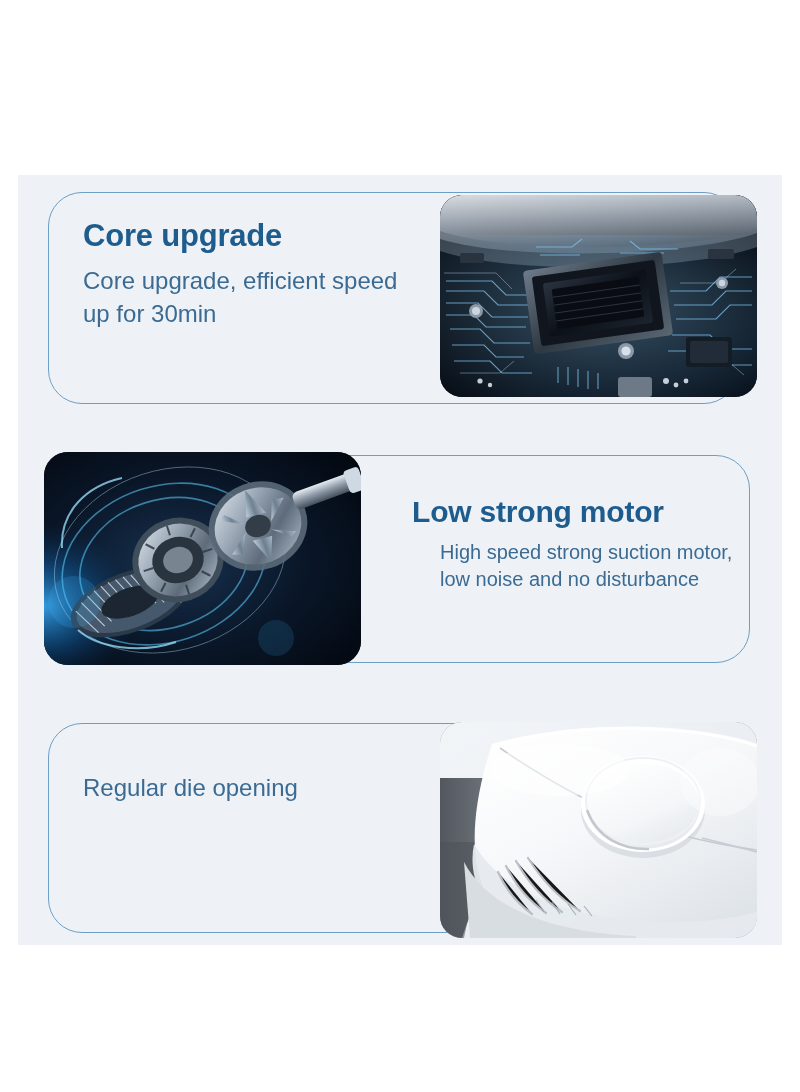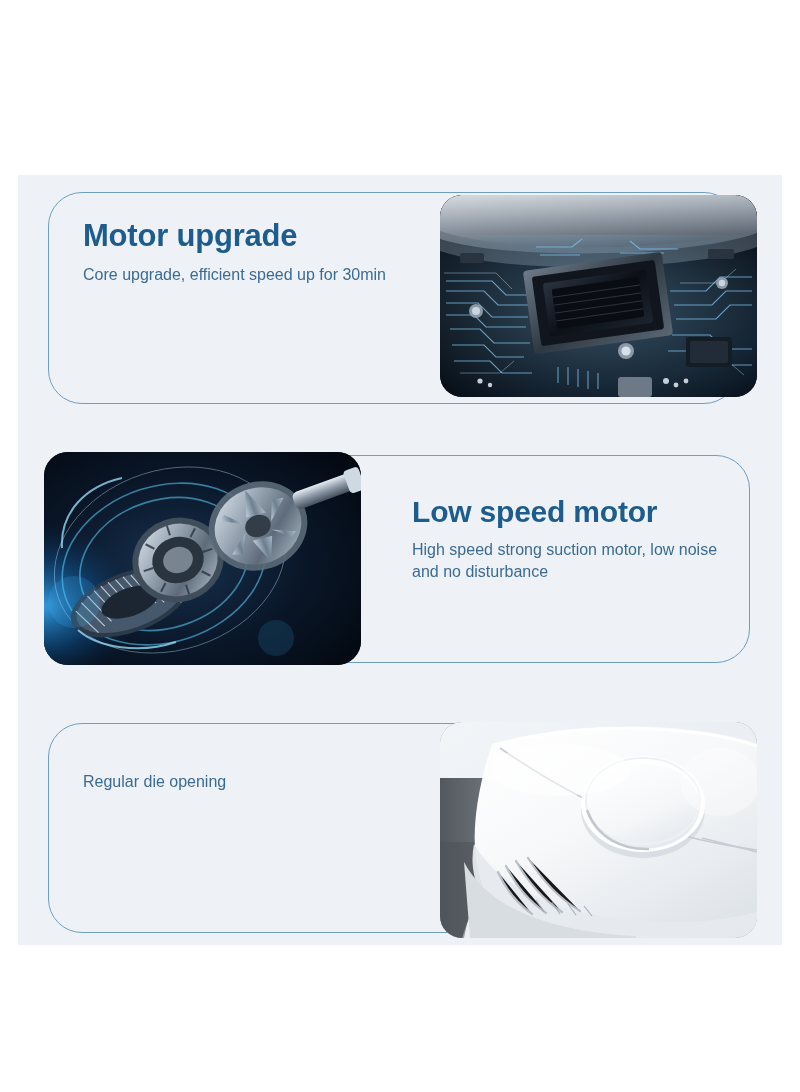--- a/index.html
+++ b/index.html
@@ -82,28 +82,29 @@
     color: #1d5c8d;
     white-space: normal;
   }
   .text-2 .feature-title {
     font-size: 30px;
     color: #1d5c8d;
   }
   .feature-desc {
     margin: 10px 0 0 0;
     font-family: "Liberation Sans", sans-serif;
-    font-size: 16px;
+    font-size: 24px;
     line-height: 1.38;
     font-weight: 400;
     color: #3b6b93;
   }
   .text-2 .feature-desc {
-    font-size: 16px;
+    font-size: 20px;
     margin-top: 9px;
+    margin-left: 28px;
   }
   .text-3 .feature-desc {
     margin-top: 16px;
   }
 
   
   .card-image {
     position: absolute;
     overflow: hidden;
     background: #0a0f18;
@@ -140,21 +141,21 @@
 </head>
 <body>
 
 <div class="page">
 
   <div class="content-panel"></div>
 
   <div class="feature-card card-1"></div>
 
   <div class="card-text text-1">
-    <h2 class="feature-title">Motor upgrade</h2>
+    <h2 class="feature-title">Core upgrade</h2>
     <p class="feature-desc">Core upgrade, efficient speed up for 30min</p>
   </div>
 
   <div class="card-image image-circuit">
     <svg viewBox="0 0 317 202" preserveAspectRatio="none" aria-hidden="true">
       <defs>
         <linearGradient id="cbSky" x1="0" y1="0" x2="0.3" y2="1">
           <stop offset="0" stop-color="#d9dde2"></stop>
           <stop offset="0.45" stop-color="#9aa3ad"></stop>
           <stop offset="1" stop-color="#4d5763"></stop>
@@ -247,21 +248,21 @@
         <circle cx="246" cy="186" r="2.4"></circle>
         <circle cx="40" cy="186" r="2.6"></circle>
         <circle cx="50" cy="190" r="2.2"></circle>
       </g>
     </svg>
   </div>
 
   <div class="feature-card card-2"></div>
 
   <div class="card-text text-2">
-    <h2 class="feature-title">Low speed motor</h2>
+    <h2 class="feature-title">Low strong motor</h2>
     <p class="feature-desc">High speed strong suction motor, low noise and no disturbance</p>
   </div>
 
   <div class="card-image image-motor">
     <svg viewBox="0 0 317 213" preserveAspectRatio="none" aria-hidden="true">
       <defs>
         <radialGradient id="mBg" cx="0.42" cy="0.52" r="0.78">
           <stop offset="0" stop-color="#17314f"></stop>
           <stop offset="0.5" stop-color="#0a1729"></stop>
           <stop offset="1" stop-color="#02060d"></stop>

